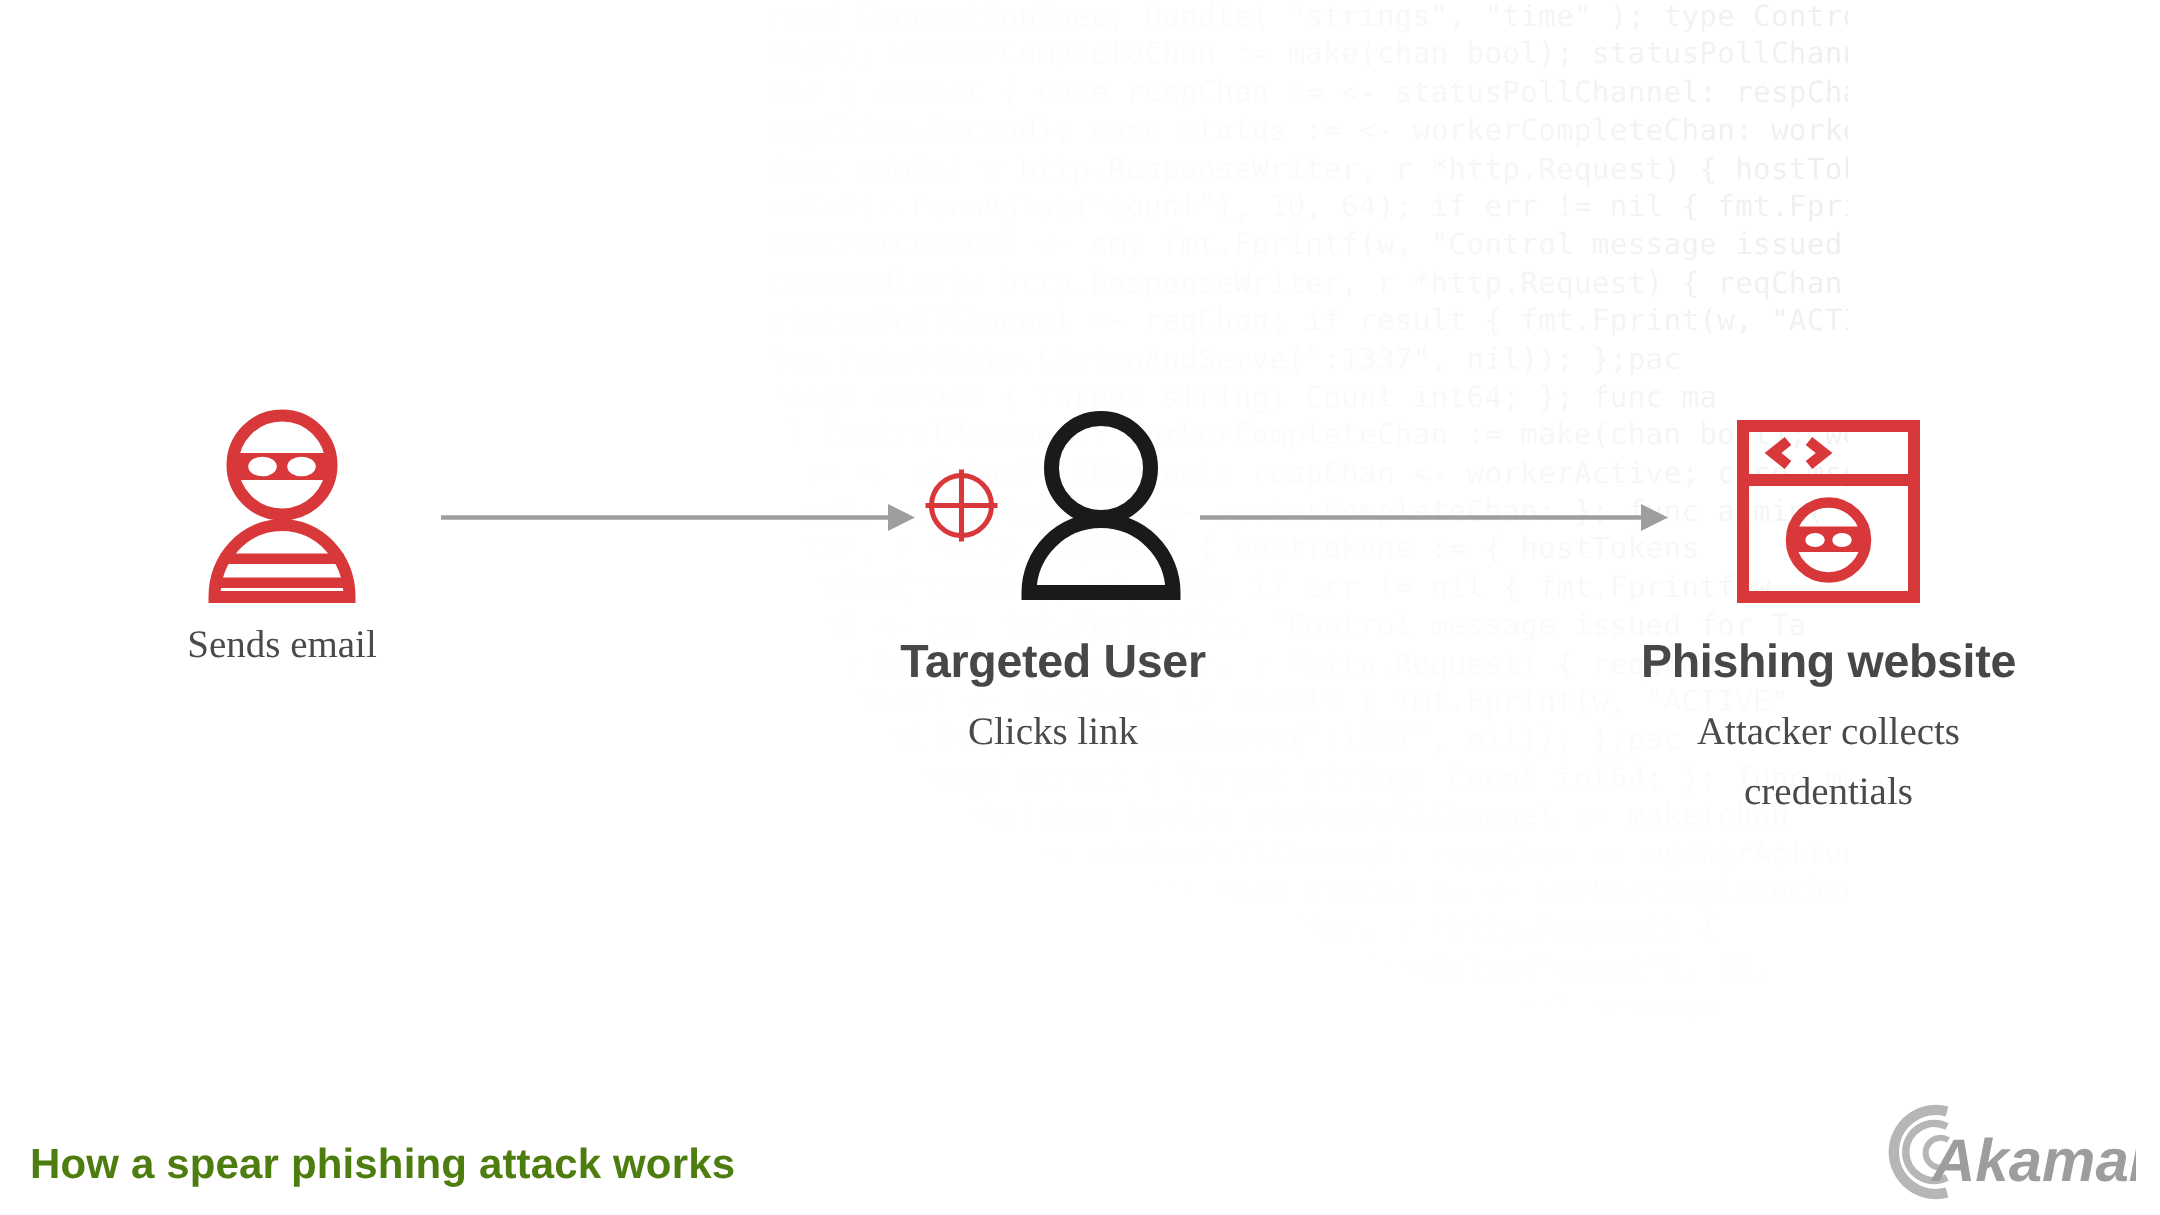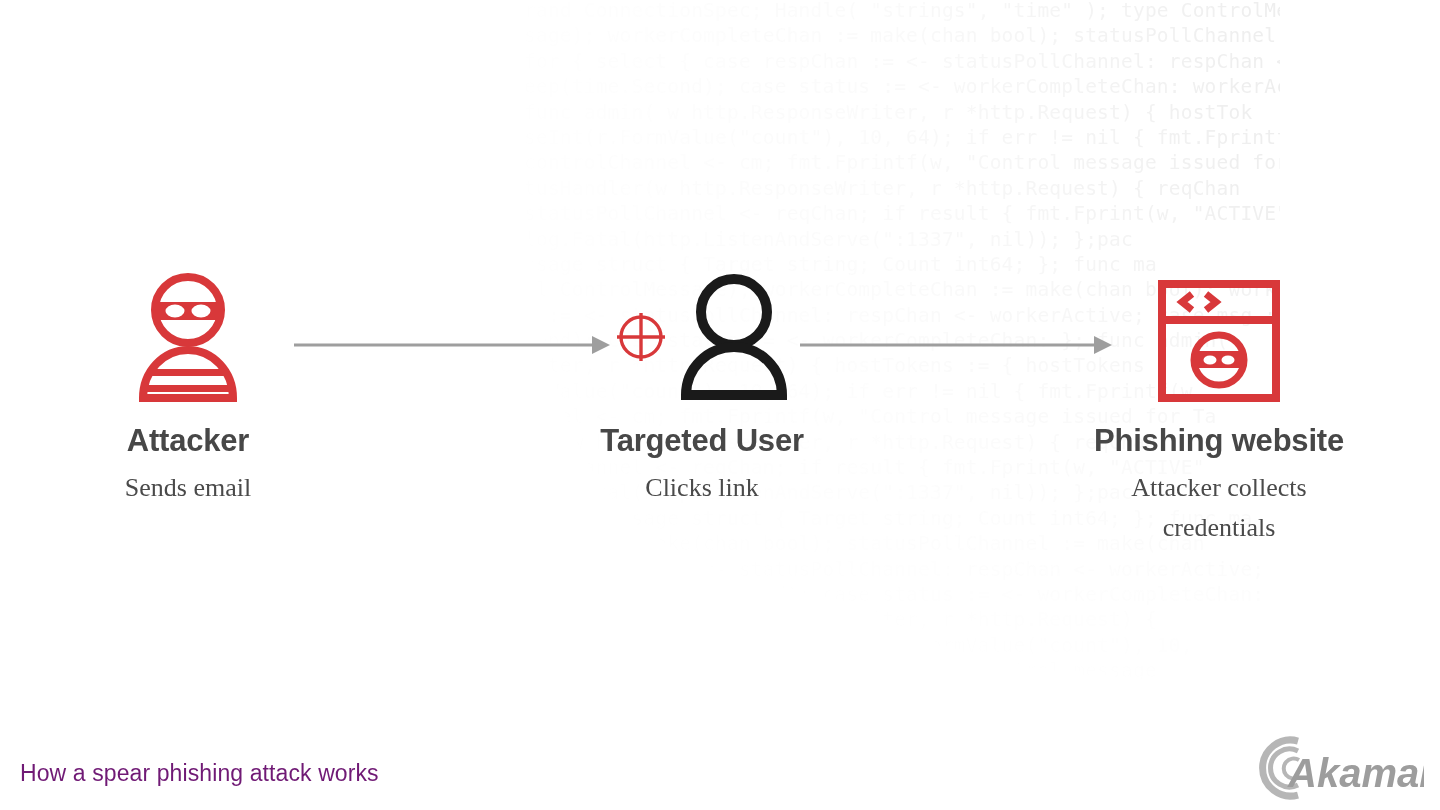--- a/index.html
+++ b/index.html
@@ -13,27 +13,26 @@
     position: relative;
     overflow: hidden;
     font-family: "Liberation Sans", sans-serif;
     background: #ffffff;
   }
 
   
   #code-bg {
     position: absolute;
     top: 0;
-    left: 12px;
+    left: 0;
     width: 1232px;
     height: 810px;
     overflow: hidden;
     pointer-events: none;
     z-index: 0;
-    padding-left: 36px;
   }
   #code-bg .code-inner {
     position: absolute;
     top: -2px;
     left: 0;
     width: 1440px;
     font-family: "DejaVu Sans Mono", "Liberation Mono", monospace;
     font-size: 19.5px;
     line-height: 25.4px;
     letter-spacing: 0.2px;
@@ -110,24 +109,25 @@
     height: 22px;
   }
   #arrow-1 { left: 294px; top: 334px; width: 316px; }
   #arrow-2 { left: 800px; top: 334px; width: 312px; }
 
   
   #caption {
     position: absolute;
     left: 20px;
     top: 760px;
-    font-size: 23px;
-    color: #701a75;
+    font-size: 28px;
+    color: #4d7c0f;
     letter-spacing: 0.1px;
     z-index: 3;
+    font-weight: bold;
   }
   #akamai-logo {
     position: absolute;
     right: 16px;
     top: 735px;
     width: 170px;
     height: 66px;
     z-index: 3;
   }
 </style>
@@ -164,21 +164,20 @@
 
         <ellipse cx="40" cy="39" rx="9.5" ry="6.5" fill="#FFFFFF"></ellipse>
         <ellipse cx="66" cy="39" rx="9.5" ry="6.5" fill="#FFFFFF"></ellipse>
 
         <path d="M8 126 A45 48 0 0 1 98 126 Z" fill="none" stroke="#D8383A" stroke-width="8"></path>
 
         <rect x="12" y="97" width="82" height="7" fill="#D8383A"></rect>
         <rect x="8" y="113" width="90" height="7" fill="#D8383A"></rect>
       </svg>
     </div>
-    <div class="title">Attacker</div>
     <div class="subtitle">Sends email</div>
   </div>
 
   <div class="node" id="node-user">
     <div class="user-row">
 
       <svg width="50" height="50" viewBox="0 0 50 50">
         <circle cx="25" cy="25" r="20" fill="none" stroke="#D8383A" stroke-width="3.4"></circle>
         <line x1="25" y1="1" x2="25" y2="49" stroke="#D8383A" stroke-width="3.4"></line>
         <line x1="1" y1="25" x2="49" y2="25" stroke="#D8383A" stroke-width="3.4"></line>

